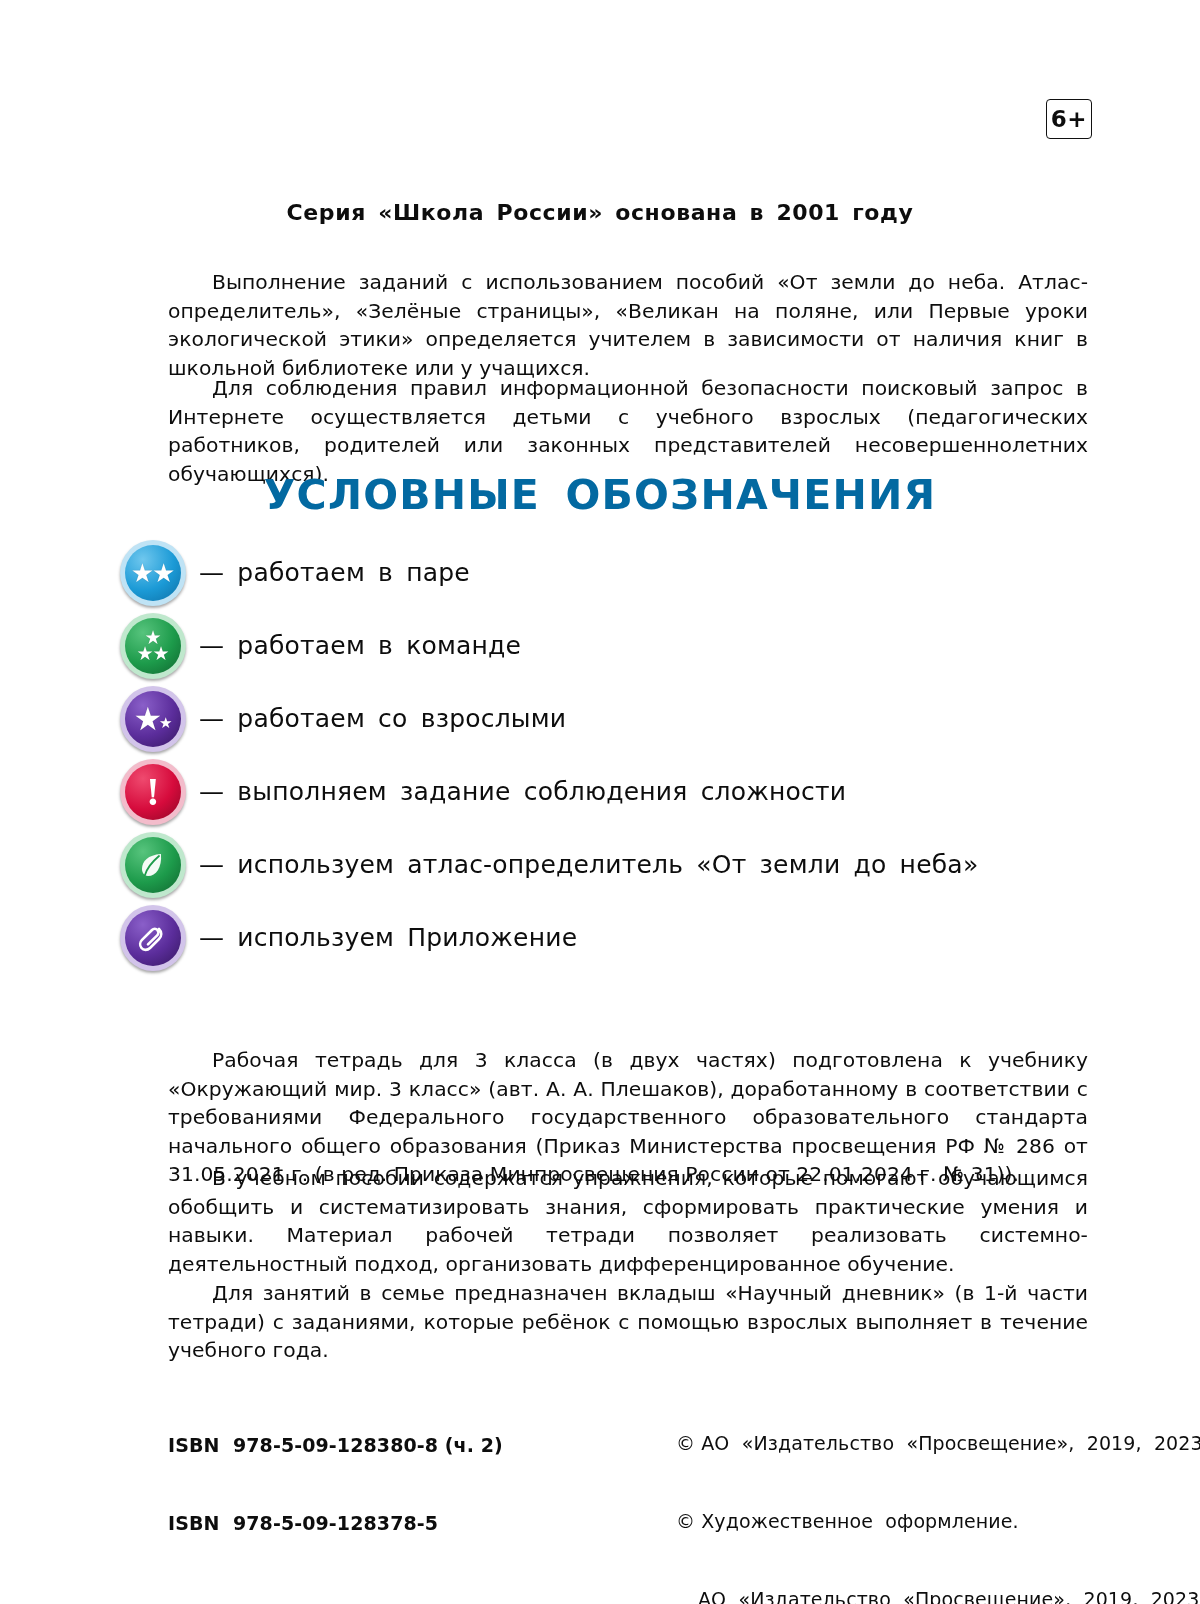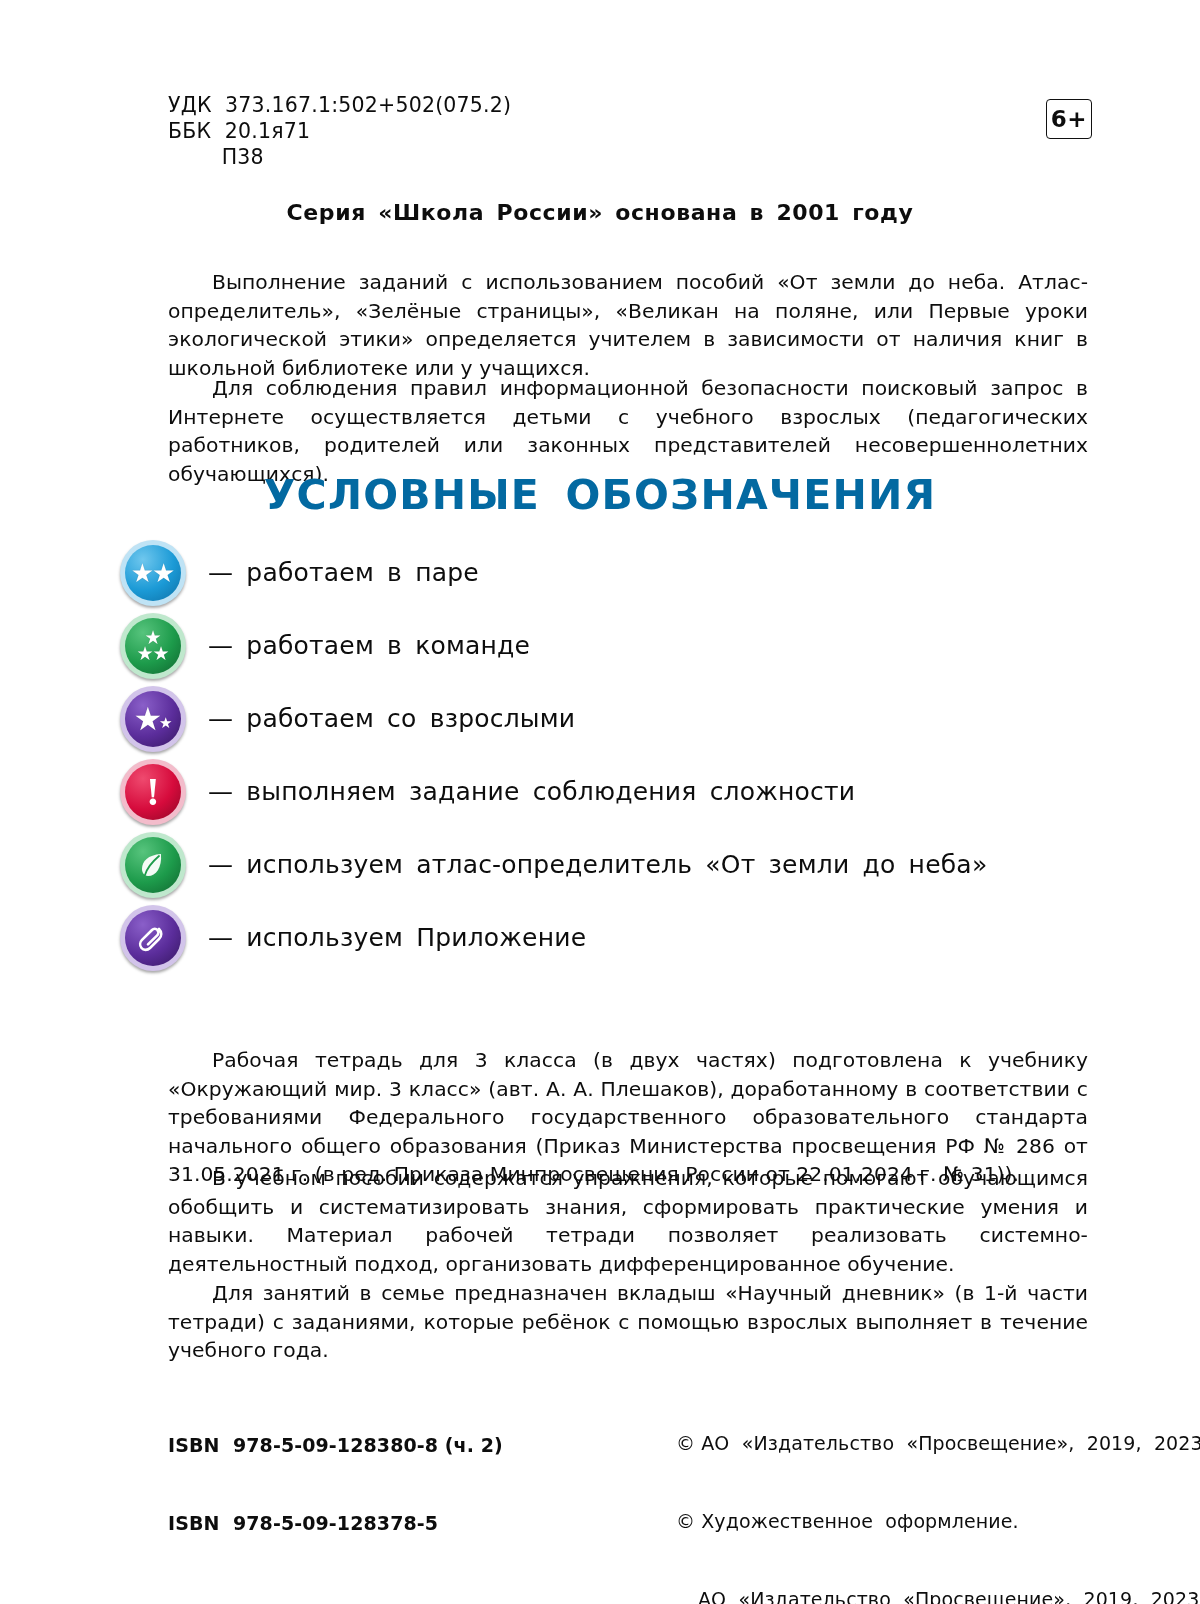--- a/index.html
+++ b/index.html
@@ -117,21 +117,21 @@
     position: absolute;
     left: 5px; top: 5px;
     width: 56px; height: 56px;
     border-radius: 50%;
     display: flex;
     align-items: center;
     justify-content: center;
     color: #ffffff;
   }
   .legend-text {
-    margin-left: 22px;
+    margin-left: 13px;
     font-size: 25px;
     letter-spacing: 0.2px;
     word-spacing: 5px;
     white-space: nowrap;
   }
   .stars { display: flex; align-items: center; justify-content: center; }
   .star {
     color: #ffffff;
     line-height: 1;
     text-shadow: 0 0 1px rgba(0,0,0,0.25);
@@ -168,25 +168,20 @@
     letter-spacing: 0.1px;
     white-space: pre;
   }
   .copyright .ind { padding-left: 22px; }
 </style>
 </head>
 <body>
 
 <div class="page">
 
-  <div class="codes">
-    <div class="row">УДК  373.167.1:502+502(075.2)</div>
-    <div class="row">ББК  20.1я71</div>
-    <div class="row">        П38</div>
-  </div>
 
   <div class="age-badge">6+</div>
 
   <div class="series-line">Серия «Школа России» основана в 2001 году</div>
 
   <div class="para indent" id="p1">Выполнение заданий с использованием пособий «От земли до неба. Атлас-определитель», «Зелёные страницы», «Великан на поляне, или Первые уроки экологической этики» определяется учителем в зависимости от наличия книг в школьной библиотеке или у учащихся.</div>
   <div class="para indent" id="p2">Для соблюдения правил информационной безопасности поисковый запрос в Интернете осуществляется детьми с учебного взрослых (педагогических работников, родителей или законных представителей несовершеннолетних обучающихся).</div>
 
   <div class="heading">УСЛОВНЫЕ ОБОЗНАЧЕНИЯ</div>
 

